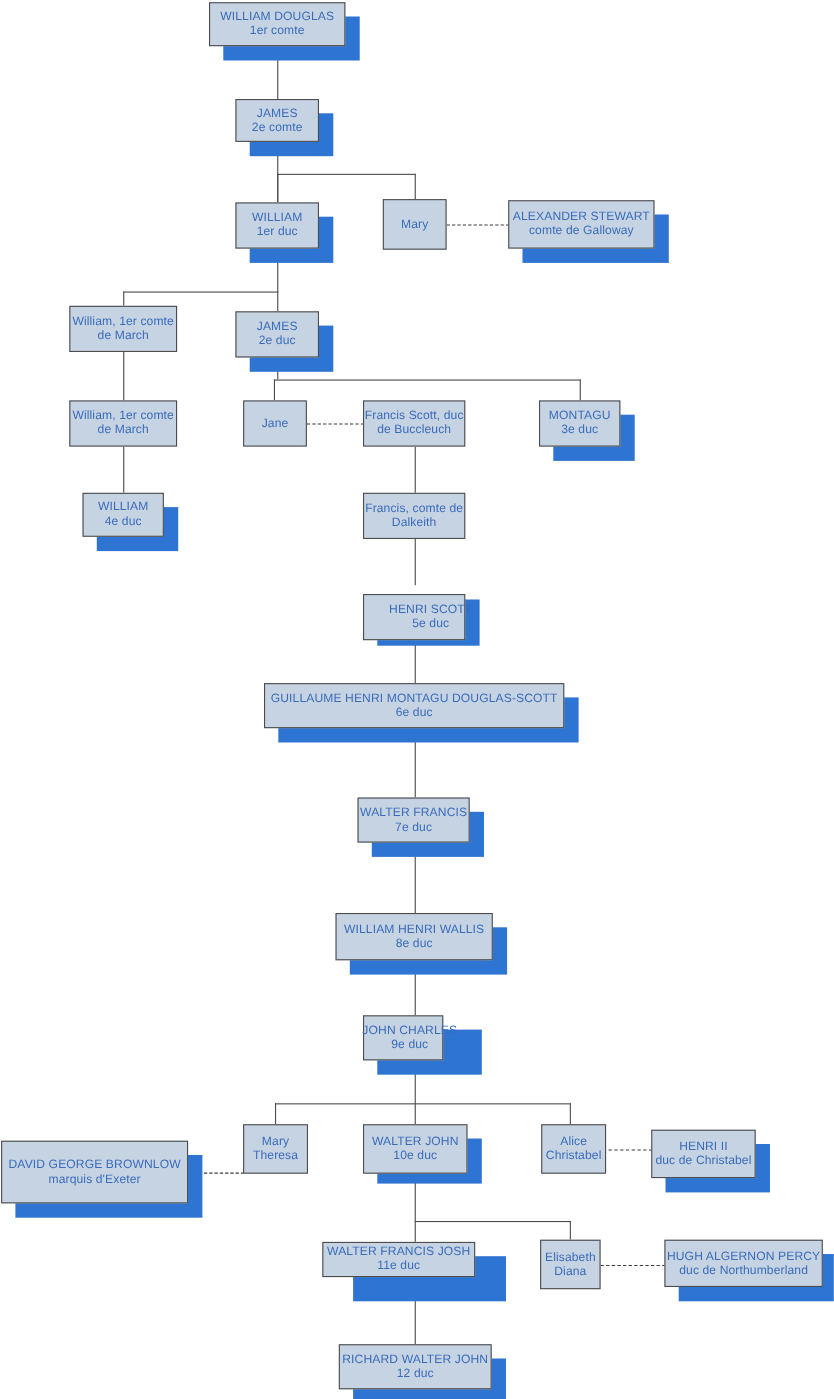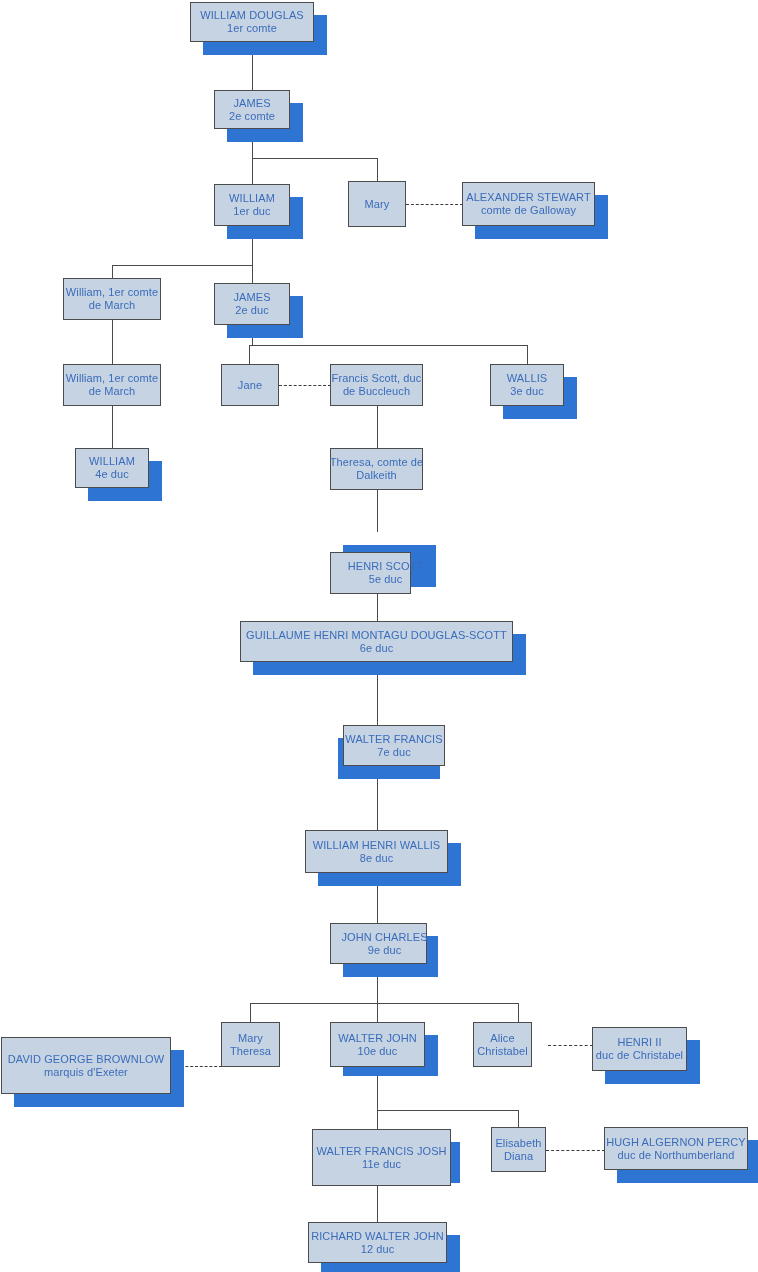--- a/index.html
+++ b/index.html
@@ -131,72 +131,72 @@
         <span class="l2">de March</span>
       </div>
       <div class="node" style="left: 221px; top: 364px; width: 58px; height: 42px;">
         <span class="l1">Jane</span>
       </div>
       <div class="node" style="left: 330px; top: 364px; width: 93px; height: 42px;">
         <span class="l1">Francis Scott, duc</span>
         <span class="l2">de Buccleuch</span>
       </div>
       <div class="node" style="left: 490px; top: 364px; width: 74px; height: 42px;">
-        <span class="l1">WALLIS</span>
+        <span class="l1">MONTAGU</span>
         <span class="l2">3e duc</span>
       </div>
       <div class="node" style="left: 75px; top: 448px; width: 74px; height: 40px;">
         <span class="l1">WILLIAM</span>
         <span class="l2">4e duc</span>
       </div>
       <div class="node" style="left: 330px; top: 448px; width: 93px; height: 42px;">
-        <span class="l1">Theresa, comte de</span>
+        <span class="l1">Francis, comte de</span>
         <span class="l2">Dalkeith</span>
       </div>
-      <div class="node" style="left: 330px; top: 552px; width: 81px; height: 42px; padding-left: 30px;">
+      <div class="node" style="left: 330px; top: 540px; width: 93px; height: 42px; padding-left: 30px;">
         <span class="l1">HENRI SCOTT</span>
         <span class="l2">5e duc</span>
       </div>
       <div class="node" style="left: 240px; top: 621px; width: 273px; height: 41px;">
         <span class="l1">GUILLAUME HENRI MONTAGU DOUGLAS-SCOTT</span>
         <span class="l2">6e duc</span>
       </div>
-      <div class="node" style="left: 325px; top: 725px; width: 102px; height: 41px; margin-left: 18px;">
+      <div class="node" style="left: 325px; top: 725px; width: 102px; height: 41px;">
         <span class="l1">WALTER FRANCIS</span>
         <span class="l2">7e duc</span>
       </div>
       <div class="node" style="left: 305px; top: 830px; width: 143px; height: 43px;">
         <span class="l1">WILLIAM HENRI WALLIS</span>
         <span class="l2">8e duc</span>
       </div>
-      <div class="node" style="left: 330px; top: 923px; width: 97px; height: 41px; padding-left: 12px;">
+      <div class="node" style="left: 330px; top: 923px; width: 73px; height: 41px; padding-left: 12px;">
         <span class="l1">JOHN CHARLES</span>
         <span class="l2">9e duc</span>
       </div>
       <div class="node" style="left: 1px; top: 1037px; width: 170px; height: 57px;">
         <span class="l1">DAVID GEORGE BROWNLOW</span>
         <span class="l2">marquis d'Exeter</span>
       </div>
       <div class="node" style="left: 221px; top: 1022px; width: 59px; height: 45px;">
         <span class="l1">Mary</span>
         <span class="l2">Theresa</span>
       </div>
       <div class="node" style="left: 330px; top: 1022px; width: 95px; height: 45px;">
         <span class="l1">WALTER JOHN</span>
         <span class="l2">10e duc</span>
       </div>
-      <div class="node" style="left: 473px; top: 1022px; width: 59px; height: 45px;">
+      <div class="node" style="left: 492px; top: 1022px; width: 59px; height: 45px;">
         <span class="l1">Alice</span>
         <span class="l2">Christabel</span>
       </div>
       <div class="node" style="left: 592px; top: 1027px; width: 95px; height: 44px;">
         <span class="l1">HENRI II</span>
         <span class="l2">duc de Christabel</span>
       </div>
-      <div class="node" style="left: 312px; top: 1129px; width: 139px; height: 57px;">
+      <div class="node" style="left: 293px; top: 1129px; width: 139px; height: 32px;">
         <span class="l1">WALTER FRANCIS JOSH</span>
         <span class="l2">11e duc</span>
       </div>
       <div class="node" style="left: 491px; top: 1127px; width: 55px; height: 45px;">
         <span class="l1">Elisabeth</span>
         <span class="l2">Diana</span>
       </div>
       <div class="node" style="left: 604px; top: 1127px; width: 144px; height: 43px; justify-content: center;">
         <span class="l1">HUGH ALGERNON PERCY</span>
         <span class="l2">duc de Northumberland</span>

